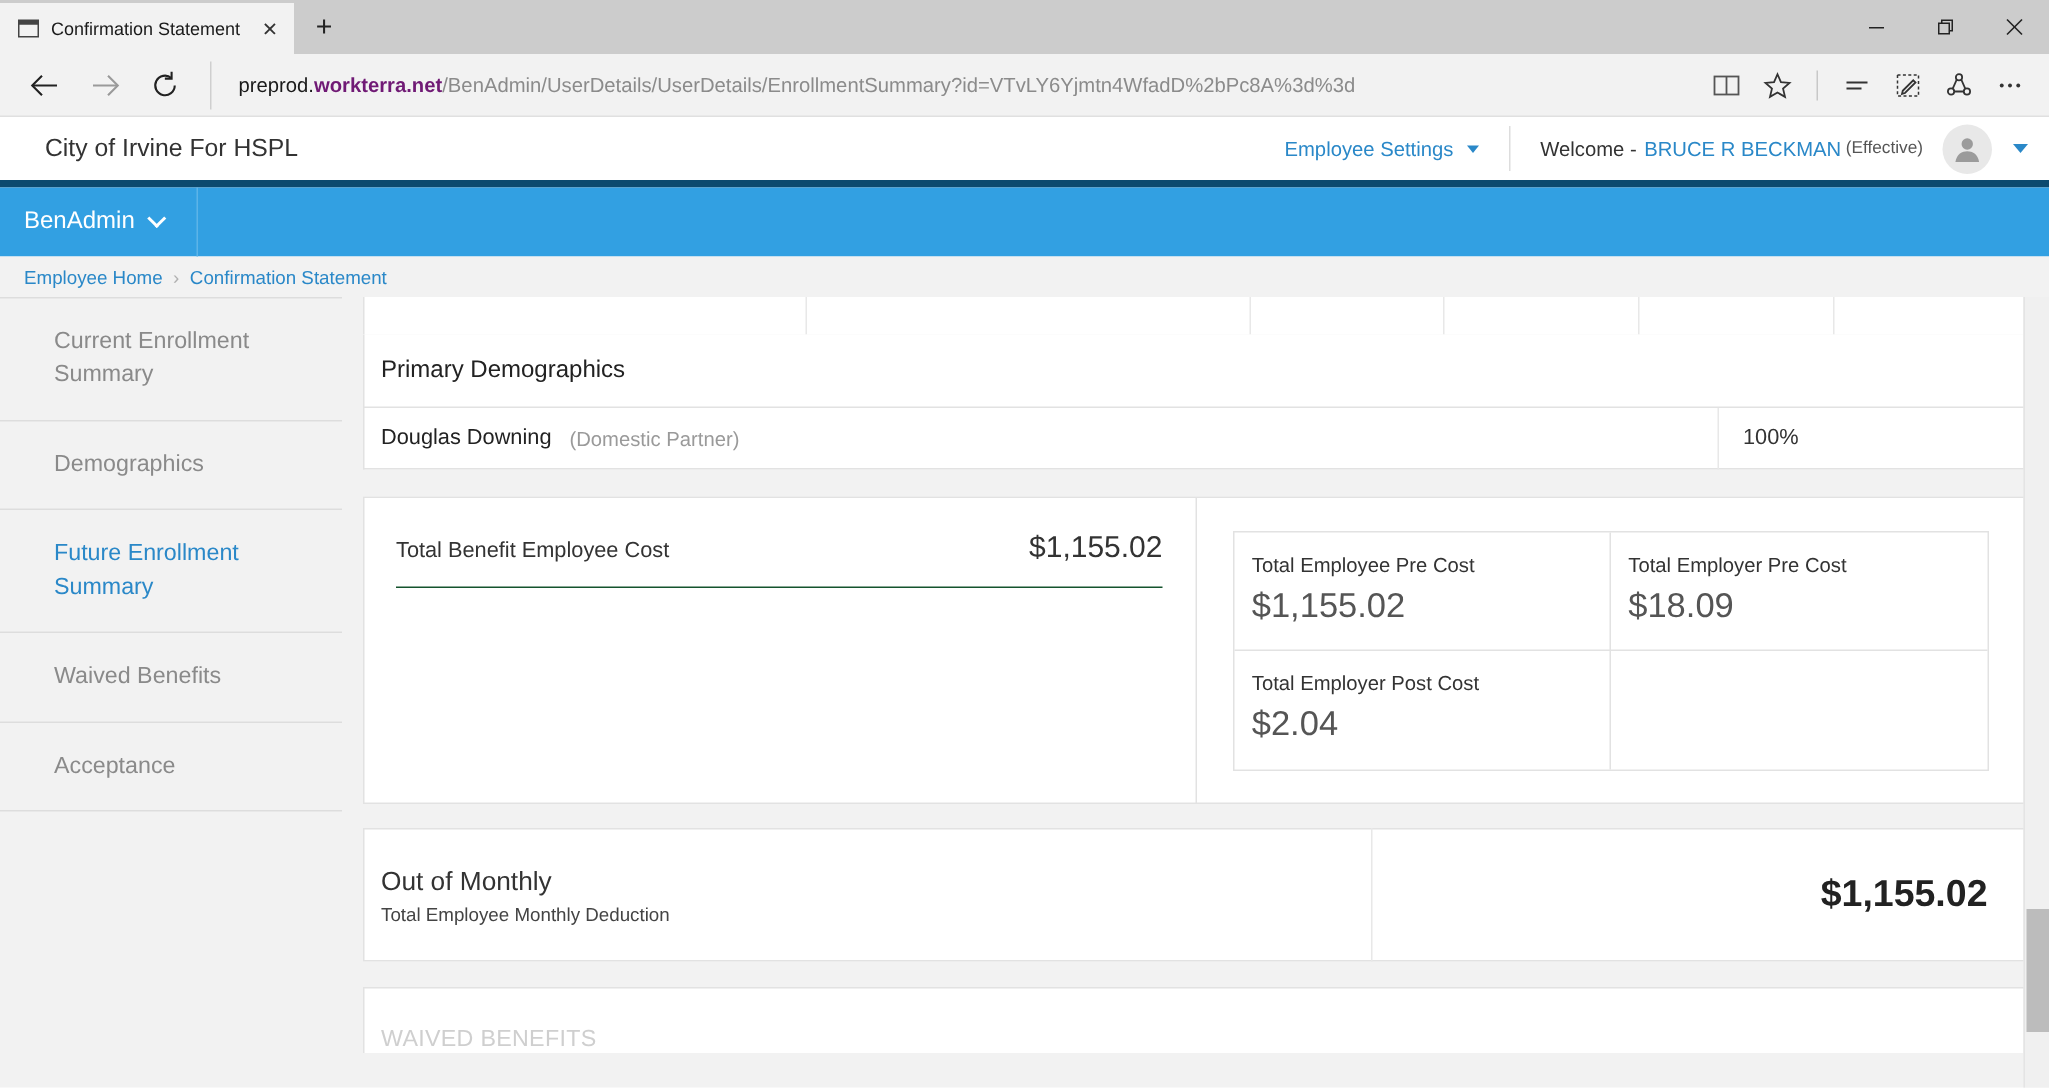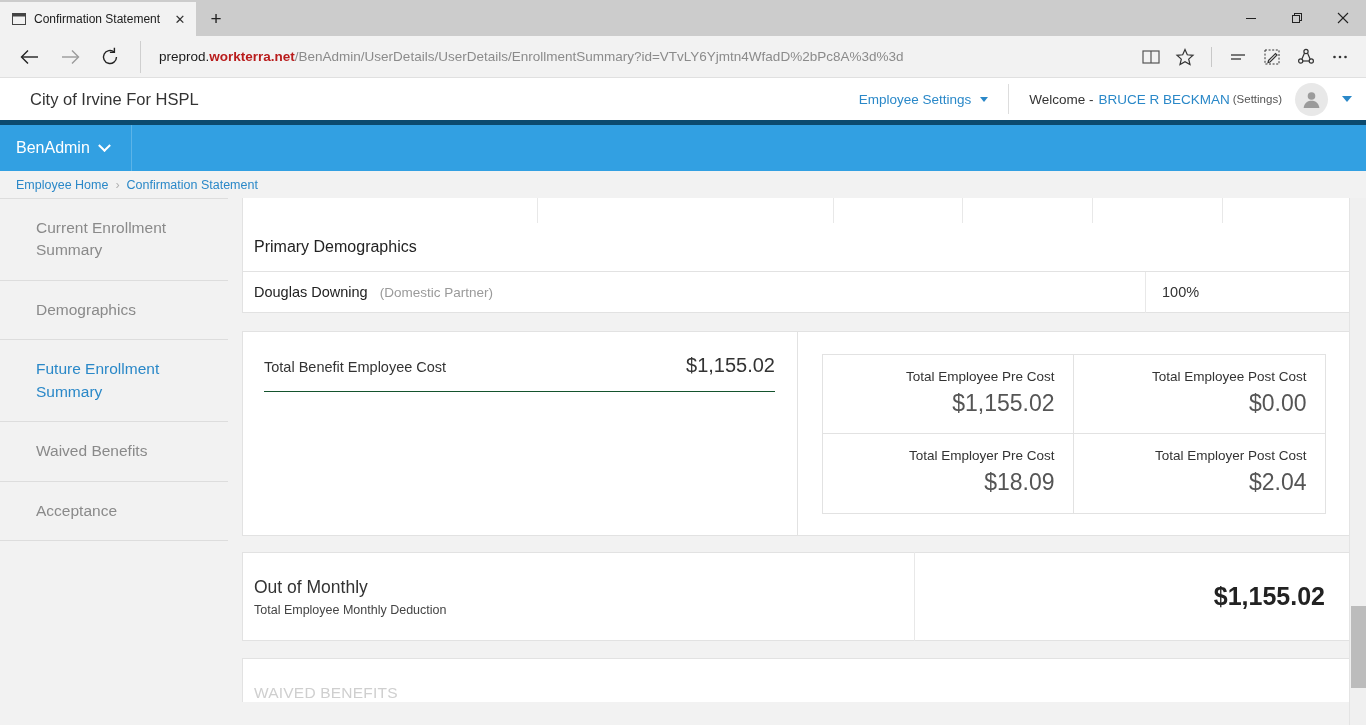--- a/index.html
+++ b/index.html
@@ -54,21 +54,21 @@
     width: 40px; height: 34px; display: flex;
     align-items: center; justify-content: center; cursor: pointer;
   }
   .url-wrap {
     flex: 1; height: 32px; display: flex; align-items: center;
     border-left: 1px solid #cfcfcf; margin-left: 10px; padding-left: 18px;
   }
   .url-text {
     font-size: 13.5px; color: #8b8b8b; white-space: nowrap; overflow: hidden;
   }
-  .url-text .url-strong { color: #b91c1c; font-weight: bold; }
+  .url-text .url-strong { color: #701a75; font-weight: bold; }
   .url-text .url-host { color: #1a1a1a; }
   .toolbar-right { display: flex; align-items: center; gap: 2px; }
   .tb-icon {
     width: 32px; height: 34px; display: flex;
     align-items: center; justify-content: center; cursor: pointer;
   }
   .tb-sep { width: 1px; height: 20px; background: #c8c8c8; margin: 0 8px; }
 
   
   .viewport {
@@ -194,21 +194,21 @@
     display: flex; align-items: center; justify-content: center;
   }
   .cost-grid {
     width: 504px; height: 160px;
     display: grid; grid-template-columns: 1fr 1fr; grid-template-rows: 1fr 1fr;
     border: 1px solid #e2e2e2;
   }
   .cost-cell {
     border-right: 1px solid #e2e2e2; border-bottom: 1px solid #e2e2e2;
     padding: 14px 18px 12px 12px; display: flex;
-    flex-direction: column; align-items: flex-end; justify-content: flex-start;
+    flex-direction: column; justify-content: flex-start;
   }
   .cost-cell:nth-child(2), .cost-cell:nth-child(4) { border-right: none; }
   .cost-cell:nth-child(3), .cost-cell:nth-child(4) { border-bottom: none; }
   .cost-cell-lbl { font-size: 13.5px; color: #333333; }
   .cost-cell-val { font-size: 23px; color: #555555; margin-top: 6px; font-weight: 300; }
 
   .oop {
     margin-top: 16px; background: #ffffff; border: 1px solid #e2e2e2;
     height: 89px; display: flex; align-items: center;
   }
@@ -350,21 +350,21 @@
   <div class="app-header">
     <div class="org-title">City of Irvine For HSPL</div>
     <div class="hdr-right">
       <div class="emp-settings">
         <span>Employee Settings</span>
         <span class="caret-dn"></span>
       </div>
       <div class="hdr-sep"></div>
       <span class="welcome-lbl">Welcome -</span>
       <span class="welcome-name">BRUCE R BECKMAN</span>
-      <span class="welcome-role">(Settings)</span>
+      <span class="welcome-role">(Effective)</span>
       <div class="avatar">
         <svg width="21" height="21" viewBox="0 0 21 21">
           <circle cx="10.5" cy="7" r="3.8" fill="#9b9b9b"></circle>
           <path d="M2.6 19 C3.4 13.6 7.2 11.8 10.5 11.8 C13.8 11.8 17.6 13.6 18.4 19 Z" fill="#9b9b9b"></path>
         </svg>
       </div>
       <div class="avatar-caret"></div>
     </div>
   </div>
 
@@ -419,24 +419,20 @@
           <div class="cost-left-inner">
             <span class="cost-left-lbl">Total Benefit Employee Cost</span>
             <span class="cost-left-val">$1,155.02</span>
           </div>
         </div>
         <div class="cost-right">
           <div class="cost-grid">
             <div class="cost-cell">
               <span class="cost-cell-lbl">Total Employee Pre Cost</span>
               <span class="cost-cell-val">$1,155.02</span>
-            </div>
-            <div class="cost-cell">
-              <span class="cost-cell-lbl">Total Employee Post Cost</span>
-              <span class="cost-cell-val">$0.00</span>
             </div>
             <div class="cost-cell">
               <span class="cost-cell-lbl">Total Employer Pre Cost</span>
               <span class="cost-cell-val">$18.09</span>
             </div>
             <div class="cost-cell">
               <span class="cost-cell-lbl">Total Employer Post Cost</span>
               <span class="cost-cell-val">$2.04</span>
             </div>
           </div>

